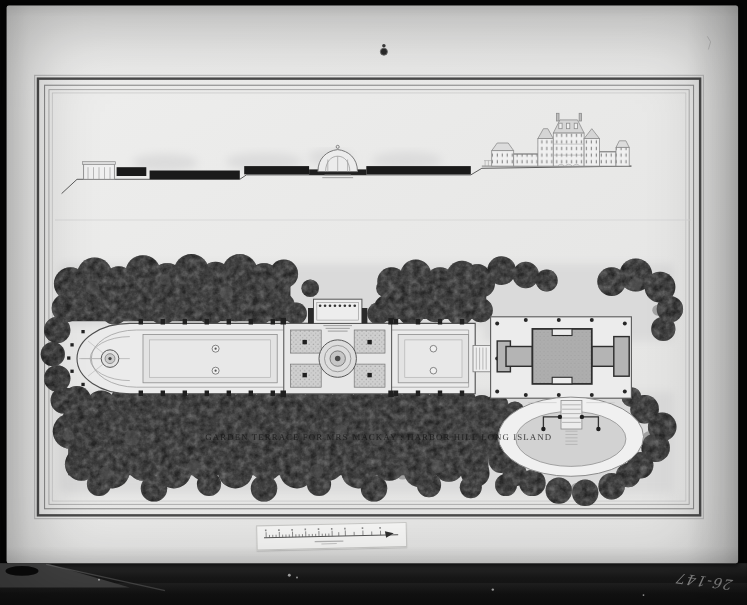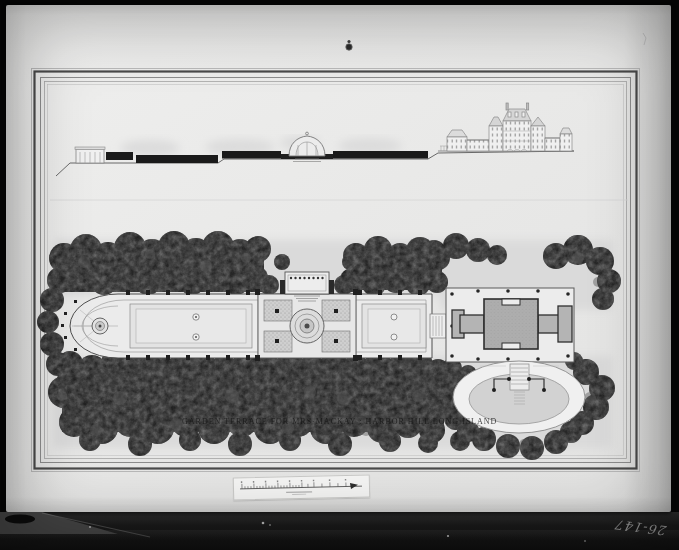--- a/index.html
+++ b/index.html
@@ -12,21 +12,21 @@
          background:linear-gradient(180deg,rgba(140,140,140,.10),rgba(0,0,0,0));}
   
   .board{position:absolute;left:6px;top:5px;width:665px;height:507px;border-radius:2px;
          background:linear-gradient(150deg,#efefee 0%,#e9e9e8 45%,#e2e2e1 100%);
          box-shadow:0 2px 4px rgba(0,0,0,.6);}
   .board-shade{position:absolute;inset:0;border-radius:2px;pointer-events:none;
          background:linear-gradient(90deg,rgba(0,0,0,.05) 0%,rgba(0,0,0,0) 3%,rgba(0,0,0,0) 93%,rgba(0,0,0,.07) 98%,rgba(0,0,0,.14) 100%),
                     linear-gradient(180deg,rgba(0,0,0,.06) 0%,rgba(0,0,0,0) 2%,rgba(0,0,0,0) 97%,rgba(0,0,0,.10) 100%);}
   .art{position:absolute;left:0;top:0;width:679px;height:550px;pointer-events:none;}
   
-  .plan-title{position:absolute;left:182px;top:417px;width:320px;text-align:left;
+  .plan-title{position:absolute;left:182px;top:393px;width:320px;text-align:right;
          font-family:"Liberation Serif",serif;font-size:8px;letter-spacing:1px;white-space:nowrap;
          color:rgba(22,22,22,.82);}
   
   .scale-strip{position:absolute;left:233px;top:476px;width:135px;height:21px;
          background:#f5f5f4;border:1px solid #c9c9c7;box-shadow:0 1px 1px rgba(0,0,0,.15);
          transform:rotate(-1.3deg);}
   
   .plate-number{position:absolute;left:604px;top:510px;width:72px;height:36px;
          display:flex;align-items:center;justify-content:center;
          font-family:"DejaVu Serif",serif;font-style:italic;font-size:13px;letter-spacing:1px;

